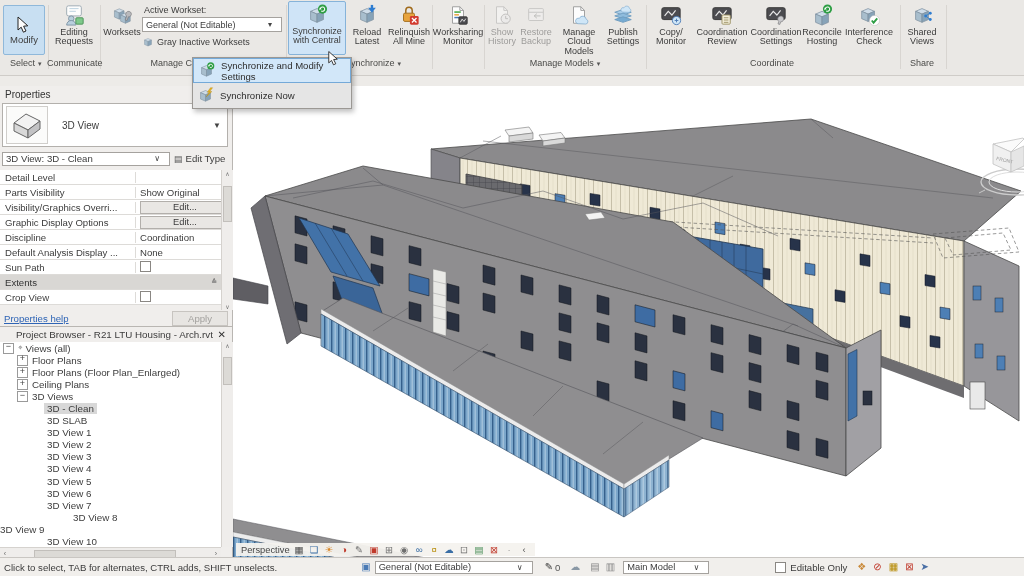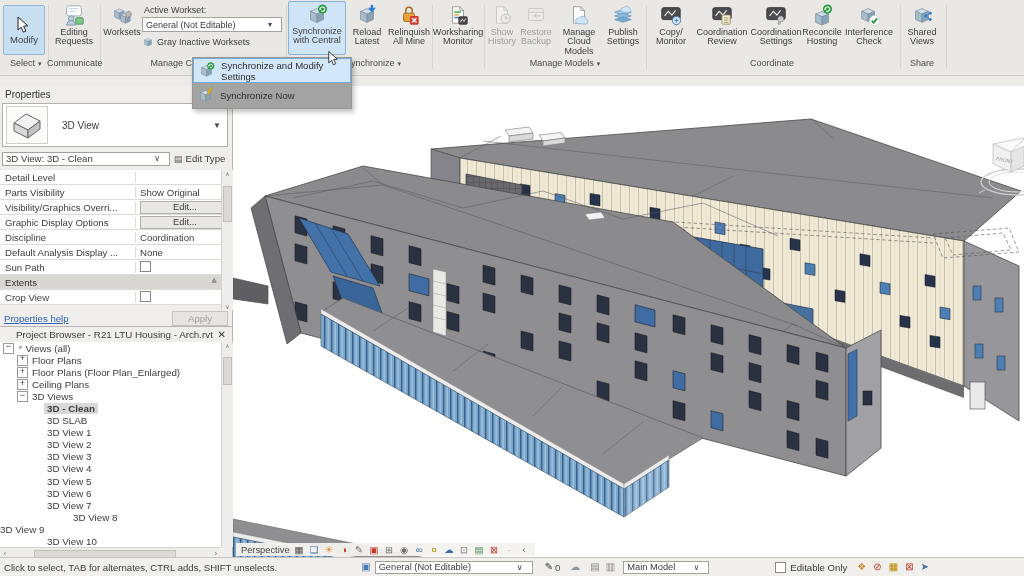--- a/index.html
+++ b/index.html
@@ -19,21 +19,21 @@
   .syncbtn .i24{width:22px;height:22px;margin-bottom:1px}
   .plabel{position:absolute;top:58px;font-size:9px;color:#4a4a48;white-space:nowrap}
   .chev-d::after{content:"▾";font-size:7px;margin-left:3px;color:#555}
   .aw{position:absolute;left:142px;top:5px;width:140px;font-size:9px}
   .aw .awlab{margin-left:2px}
   .awcombo{margin-top:2px;height:13px;background:#fff;border:1px solid #a5a29e;display:flex;align-items:center;
       padding:0 3px;font-size:9px;justify-content:space-between}
   .grayrow{display:flex;align-items:center;margin-top:4px;gap:3px;font-size:9px}
   .grayrow .i12{width:12px;height:12px}
   
-  .menu{position:absolute;left:192px;top:57px;width:158px;background:#a3a3a3;border:1px solid #9b9894;
+  .menu{position:absolute;left:192px;top:57px;width:158px;background:#e5e5e5;border:1px solid #9b9894;
       box-shadow:2px 3px 5px rgba(0,0,0,.25);z-index:50}
   .mi{height:25px;display:flex;align-items:center;font-size:9.6px;color:#2e2e2e;padding-left:4px;gap:6px}
   .mi .i16{width:17px;height:17px;flex:none}
   .mi.hl{background:#d2e7f9;border:1px solid #74a9d8;box-sizing:border-box}
   .cursor{position:absolute;left:327px;top:50px;z-index:90}
   
   .subbar{position:absolute;left:0;top:76px;width:1024px;height:10px;background:#edebe8}
   .leftcol{position:absolute;left:0;top:86px;width:232px;bottom:18px;background:#f0eeec;border-right:1px solid #b9b6b2}
   .phead{position:absolute;left:0;top:0;width:100%;height:16px;font-size:10px;display:flex;align-items:center;padding-left:5px;box-sizing:border-box;color:#333}
   .typebox{position:absolute;left:2px;top:17px;width:226px;height:44px;background:#fff;border:1px solid #b3b0ac;box-sizing:border-box;display:flex;align-items:center}
@@ -59,21 +59,21 @@
   
   .bhead{position:absolute;left:0;top:240px;width:232px;height:15px;border-top:1px solid #b9b6b2;background:#f0eeec;
       font-size:9.8px;display:flex;align-items:center;padding-left:16px;box-sizing:border-box;justify-content:space-between}
   .bx{margin-right:6px;font-size:10px;color:#333}
   .tree{position:absolute;left:0;top:256px;width:221px;height:205px;background:#fff;overflow:hidden;font-size:9.8px}
   .ti{height:12.1px;display:flex;align-items:center;white-space:nowrap}
   .twist{width:9px;height:9px;border:1px solid #9a9a9a;background:#fff;flex:none;position:relative;margin-right:4px}
   .twist::before{position:absolute;left:0;right:0;top:-2.2px;text-align:center;font-size:9px;color:#444}
   .twist.plus::before{content:"+"}
   .twist.minus::before{content:"−"}
-  .tsel{background:#d8d8d8;font-weight:bold;padding:0 3px}
+  .tsel{background:#d8d8d8;font-weight:normal;padding:0 3px}
   .bscroll{position:absolute;left:221px;top:256px;width:11px;height:205px;background:#efedeb;border-left:1px solid #d5d2ce;font-size:6px;color:#777;text-align:center}
   .bthumb{margin:8px 1px 0 1px;height:26px;background:#dcdad6;border:1px solid #c2bfbb}
   .hscroll{position:absolute;left:0;top:461px;width:221px;height:11px;background:#efedeb;border-top:1px solid #d5d2ce;display:flex;align-items:center;font-size:7px;color:#666}
   .hthumb{position:absolute;left:34px;top:2px;width:140px;height:7px;background:#dcdad6;border:1px solid #c2bfbb}
   .harrow{width:10px;text-align:center}
   
   .status{position:absolute;left:0;bottom:0;width:1024px;height:18px;background:#f1efec;border-top:1px solid #c9c6c2;
       font-size:9.6px;display:flex;align-items:center;color:#3b3b3b}
   .shint{margin-left:4px;white-space:nowrap}
   .scombo{height:13px;background:#fff;border:1px solid #a5a29e;display:flex;align-items:center;justify-content:space-between;

